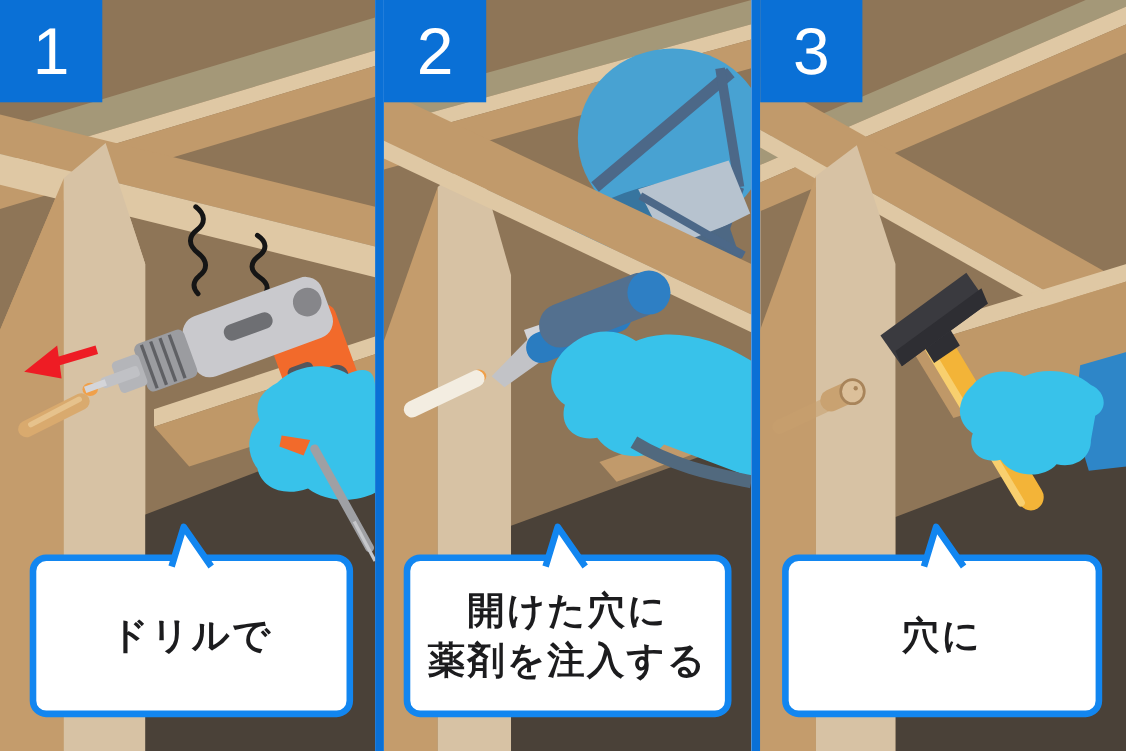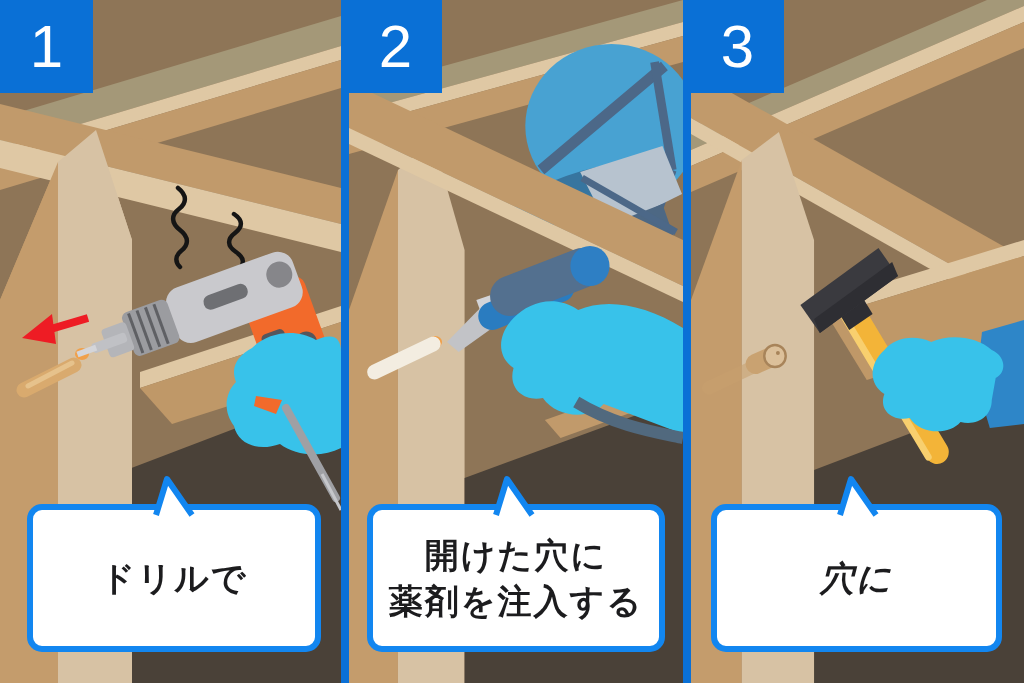--- a/index.html
+++ b/index.html
@@ -26,21 +26,21 @@
     box-sizing:border-box;
     display:flex;flex-direction:column;align-items:center;justify-content:center;
   }
   .bubble .line{
     color:#1c1c1e;font-size:34px;font-weight:700;letter-spacing:2px;
     line-height:1.36;white-space:nowrap;text-align:center;
   }
   .pointer{position:absolute;top:-37px;left:118px;width:46px;height:46px;overflow:visible;}
   .b1{left:27px;right:20px;margin-top:17px;}
   .b2{left:18px;right:18px;}
-  .b3{left:20px;right:22px;font-style:italic;}
+  .b3{left:20px;right:22px;}
 </style>
 </head>
 <body>
 
 <div class="figure">
 
   <div class="panel">
     <svg class="scene" viewBox="0 0 341 683" preserveAspectRatio="none">
 
       <rect x="0" y="0" width="341" height="683" fill="#8e7557"></rect>

